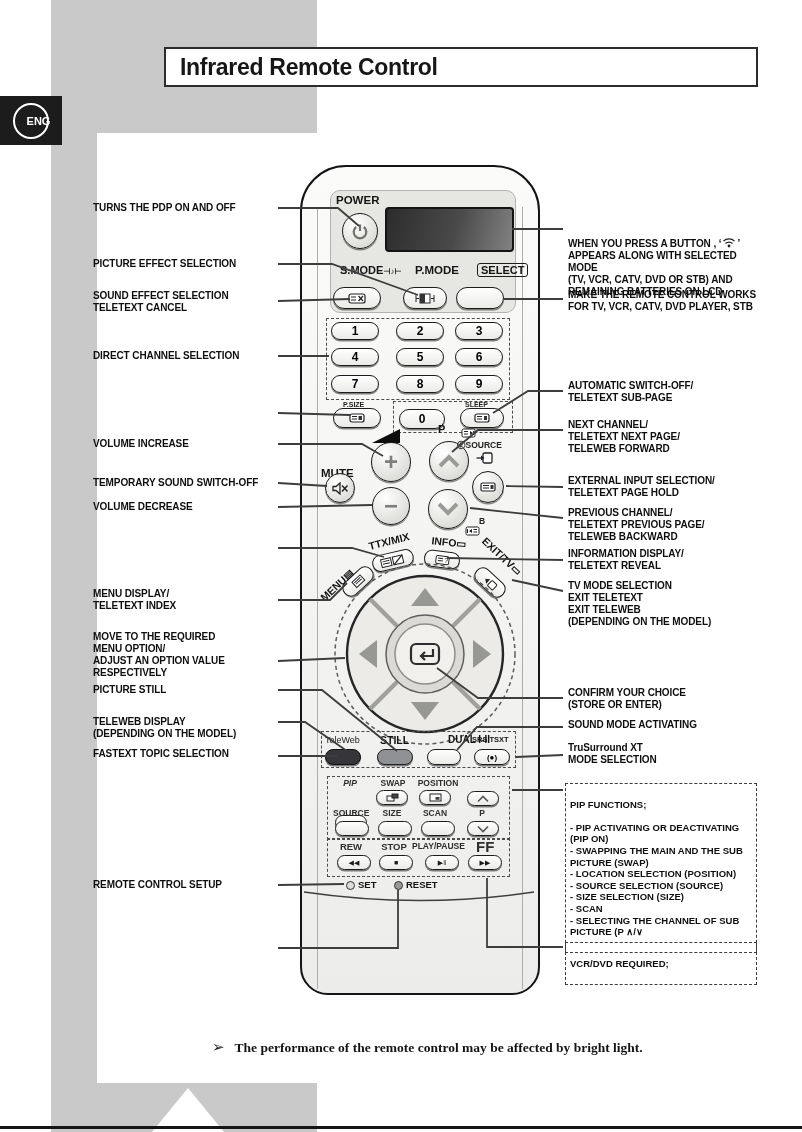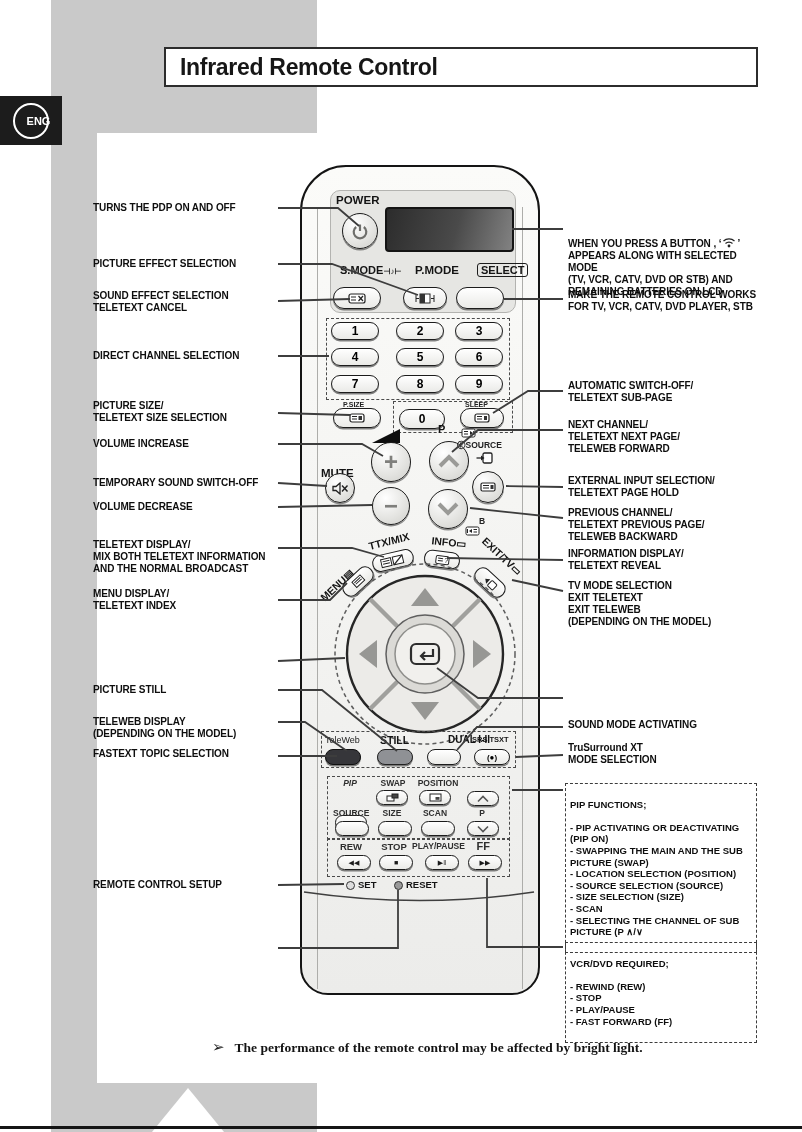--- a/index.html
+++ b/index.html
@@ -306,21 +306,21 @@
     <div class="oval" style="left:167px;top:656px;width:30px;height:13px;">
       <svg width="14" height="8" viewBox="0 0 14 8">
           <polyline points="2,1.5 7,6.5 12,1.5" fill="none" stroke="#555" stroke-width="1.6"></polyline>
         </svg>
     </div>
 
     <div class="dash" style="left:27px;top:673px;width:181px;height:37px;"></div>
     <span class="piplbl" style="left:36px;top:677px;width:30px;font-size:9.5px;">REW</span>
     <span class="piplbl" style="left:78px;top:677px;width:32px;font-size:9.5px;">STOP</span>
     <span class="piplbl" style="left:112px;top:677px;width:52px;font-size:8.5px;">PLAY/PAUSE</span>
-    <span class="piplbl" style="left:176px;top:677px;width:14px;font-size:11px;text-align:right;">FF</span>
+    <span class="piplbl" style="left:176px;top:677px;width:14px;font-size:15px;text-align:right;">FF</span>
     <div class="oval" style="left:37px;top:690px;width:32px;height:13px;font:7px 'Liberation Sans',sans-serif;color:#1a1a1a;">
         <span>◀◀</span>
       </div>
     <div class="oval" style="left:79px;top:690px;width:32px;height:13px;font:7px 'Liberation Sans',sans-serif;color:#1a1a1a;">
         <span>■</span>
       </div>
     <div class="oval" style="left:125px;top:690px;width:32px;height:13px;font:7px 'Liberation Sans',sans-serif;color:#1a1a1a;">
         <span>▶‖</span>
       </div>
     <div class="oval" style="left:168px;top:690px;width:32px;height:13px;font:7px 'Liberation Sans',sans-serif;color:#1a1a1a;">
@@ -369,30 +369,29 @@
       <polyline points="563,790 512,790"></polyline>
       <polyline points="563,947 487,947 487,878"></polyline>
     </g>
   </svg>
 
   <div class="lbl-l" style="top:202px;">TURNS THE PDP ON AND OFF</div>
   <div class="lbl-l" style="top:258px;">PICTURE EFFECT SELECTION</div>
   <div class="lbl-l" style="top:290px;">SOUND EFFECT SELECTION
 TELETEXT CANCEL</div>
   <div class="lbl-l" style="top:350px;">DIRECT CHANNEL SELECTION</div>
-  <div class="lbl-l" style="top:400px;">PICTURE SIZE/
-TELETEXT SIZE SELECTION</div>
   <div class="lbl-l" style="top:438px;">VOLUME INCREASE</div>
   <div class="lbl-l" style="top:477px;">TEMPORARY SOUND SWITCH-OFF</div>
   <div class="lbl-l" style="top:501px;">VOLUME DECREASE</div>
-  <div class="lbl-l" style="top:539px;">TELETEXT DISPLAY/
-MIX BOTH TELETEXT INFORMATION
-AND THE NORMAL BROADCAST</div>
   <div class="lbl-l" style="top:588px;">MENU DISPLAY/
 TELETEXT INDEX</div>
+  <div class="lbl-l" style="top:631px;">MOVE TO THE REQUIRED
+MENU OPTION/
+ADJUST AN OPTION VALUE
+RESPECTIVELY</div>
   <div class="lbl-l" style="top:684px;">PICTURE STILL</div>
   <div class="lbl-l" style="top:716px;">TELEWEB DISPLAY
 (DEPENDING ON THE MODEL)</div>
   <div class="lbl-l" style="top:748px;">FASTEXT TOPIC SELECTION</div>
   <div class="lbl-l" style="top:879px;">REMOTE CONTROL SETUP</div>
 
   <div class="lbl-r" style="top:222px;white-space:normal;margin-top:15px;">
     <span>WHEN YOU PRESS A BUTTON , ‘</span><svg width="16" height="11" viewBox="0 0 16 11" style="vertical-align:-1px;">
         <circle cx="8" cy="9" r="1.4" fill="#222"></circle>
         <path d="M4.5,6.5 a5,5 0 0 1 7,0 M2.5,4 a8,8 0 0 1 11,0" fill="none" stroke="#222" stroke-width="1.2"></path>
@@ -412,44 +411,42 @@
 TELETEXT PAGE HOLD</div>
   <div class="lbl-r" style="top:507px;">PREVIOUS CHANNEL/
 TELETEXT PREVIOUS PAGE/
 TELEWEB BACKWARD</div>
   <div class="lbl-r" style="top:548px;">INFORMATION DISPLAY/
 TELETEXT REVEAL</div>
   <div class="lbl-r" style="top:580px;">TV MODE SELECTION
 EXIT TELETEXT
 EXIT TELEWEB
 (DEPENDING ON THE MODEL)</div>
+  <div class="lbl-r" style="top:687px;">CONFIRM YOUR CHOICE
+(STORE OR ENTER)</div>
   <div class="lbl-r" style="top:719px;">SOUND MODE ACTIVATING</div>
   <div class="lbl-r" style="top:742px;">TruSurround XT
 MODE SELECTION</div>
 
   <div class="dashbox" style="left:565px;top:783px;width:182px;">
     <div>PIP FUNCTIONS;</div>
     <div>- PIP ACTIVATING OR DEACTIVATING
    (PIP ON)
 - SWAPPING THE MAIN AND THE SUB
    PICTURE (SWAP)
 - LOCATION SELECTION (POSITION)
 - SOURCE SELECTION (SOURCE)
 - SIZE SELECTION (SIZE)
 - SCAN
 - SELECTING THE CHANNEL OF SUB
    PICTURE (P ∧/∨</div>
   </div>
 
   <div class="dashbox" style="left:565px;top:942px;width:182px;">
     <div>VCR/DVD REQUIRED;</div>
-    <div>- REWIND (REW)
-- STOP
-- PLAY/PAUSE
-- FAST FORWARD (FF)</div>
   </div>
 
   <div class="abs" style="left:212px;top:1038px;z-index:6;display:flex;align-items:baseline;gap:10px;">
     <span style="font:bold 15px 'DejaVu Sans',sans-serif;color:#222;">➢</span>
     <span style="font:bold 13.5px 'Liberation Serif',serif;color:#141414;">The performance of the remote control may be affected by bright light.</span>
   </div>
 
 </div>
 
 </body></html>

